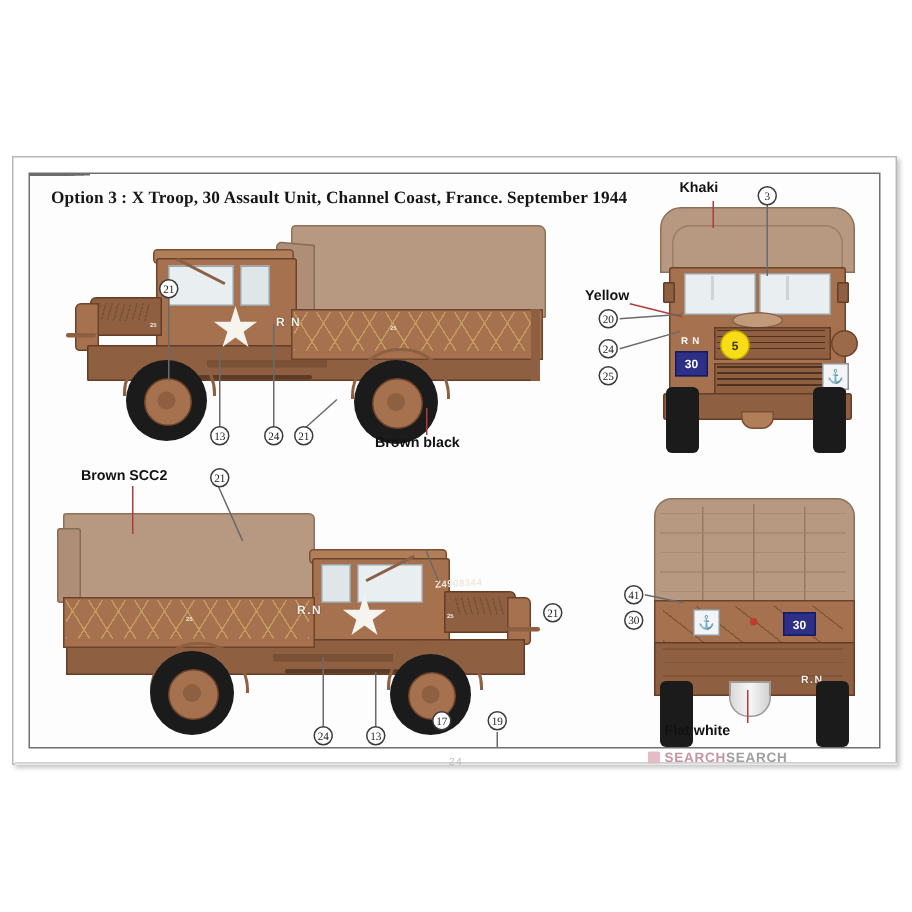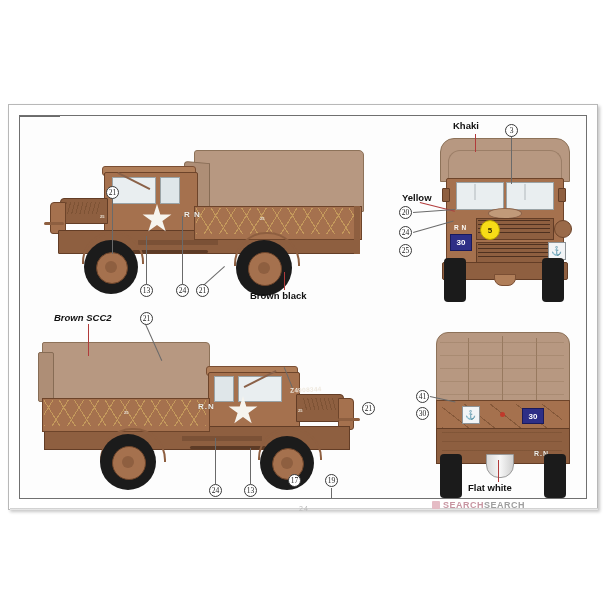--- a/index.html
+++ b/index.html
@@ -134,20 +134,21 @@
   }
 </style>
 </head>
 <body>
 
 <div class="scan">
 
   <div class="page-outer">
     <div class="page-inner">
 
+      <div class="opt-title">Option 3 : X Troop, 30 Assault Unit, Channel Coast, France. September 1944</div>
 
       <div class="veh" style="left:22px;top:28px;width:320px;height:175px;">
 
         <div class="part canopy" style="left:152px;top:6px;width:168px;height:60px;border-radius:3px 5px 1px 1px;"></div>
         <div class="part canopy2" style="left:142px;top:18px;width:24px;height:48px;border-radius:4px 0 0 2px;transform:skewY(5deg);"></div>
 
         <div class="part body-l" style="left:60px;top:22px;width:92px;height:8px;border-radius:3px;"></div>
 
         <div class="part body" style="left:62px;top:28px;width:92px;height:62px;border-radius:2px;"></div>
 
@@ -257,21 +258,21 @@
       <div class="callout">
         <div class="lead lead-v lead-r" style="left:455px;top:18px;height:18px;"></div>
         <div class="clabel" style="left:433px;top:4px;">Khaki</div>
       </div>
       <div class="callout">
         <div class="lead lead-v" style="left:491px;top:20px;height:48px;"></div>
         <div class="cnum" style="left:485px;top:8px;">3</div>
       </div>
       <div class="callout">
         <div class="lead-d lead-dr" style="left:400px;top:86px;width:36px;transform:rotate(14deg);"></div>
-        <div class="clabel" style="left:370px;top:76px;margin-left:12px;">Yellow</div>
+        <div class="clabel" style="left:370px;top:76px;">Yellow</div>
       </div>
       <div class="callout">
         <div class="lead-d" style="left:393px;top:96px;width:42px;transform:rotate(-4deg);"></div>
         <div class="cnum" style="left:379px;top:90px;">20</div>
       </div>
       <div class="callout">
         <div class="lead-d" style="left:393px;top:116px;width:42px;transform:rotate(-16deg);"></div>
         <div class="cnum" style="left:379px;top:110px;">24</div>
       </div>
       <div class="callout">
@@ -325,21 +326,21 @@
 
         <div class="star" style="left:190px;top:68px;width:30px;height:30px;"></div>
         <div class="rn-text" style="left:160px;top:74px;">R.N</div>
         <div class="serial" style="left:252px;top:58px;">Z4908344</div>
         <div class="small-mark" style="left:260px;top:80px;">25</div>
         <div class="small-mark" style="left:86px;top:82px;">25</div>
       </div>
 
       <div class="callout">
         <div class="lead lead-v lead-r" style="left:68px;top:208px;height:32px;"></div>
-        <div class="clabel" style="left:34px;top:196px;font-style:italic;">Brown SCC2</div>
+        <div class="clabel" style="left:34px;top:196px;">Brown SCC2</div>
       </div>
       <div class="callout">
         <div class="lead-d" style="left:126px;top:208px;width:40px;transform:rotate(66deg);"></div>
         <div class="cnum" style="left:120px;top:196px;">21</div>
       </div>
       <div class="callout">
         <div class="lead-d" style="left:272px;top:272px;width:22px;transform:rotate(-112deg);"></div>
         <div class="cnum" style="left:268px;top:358px;">17</div>
       </div>
       <div class="callout">
@@ -402,21 +403,21 @@
       <div class="callout">
         <div class="lead-h" style="left:540px;top:297px;width:30px;background:#6a6a6a;"></div>
 
       </div>
       <div class="callout">
         <div class="lead-h" style="left:540px;top:340px;width:30px;background:#6a6a6a;"></div>
 
       </div>
       <div class="callout">
         <div class="lead lead-v lead-r" style="left:478px;top:344px;height:22px;"></div>
-        <div class="clabel" style="left:448px;top:366px;">Flat white</div>
+        <div class="clabel" style="left:423px;top:366px;">Flat white</div>
       </div>
 
     </div>
   </div>
 
   <div class="page-footline"></div>
   <div class="page-num">24</div>
 
   <div class="watermark">
     <span class="wm-mark"></span><span class="wm-b">SEARCH</span><span class="wm-g">SEARCH</span>

